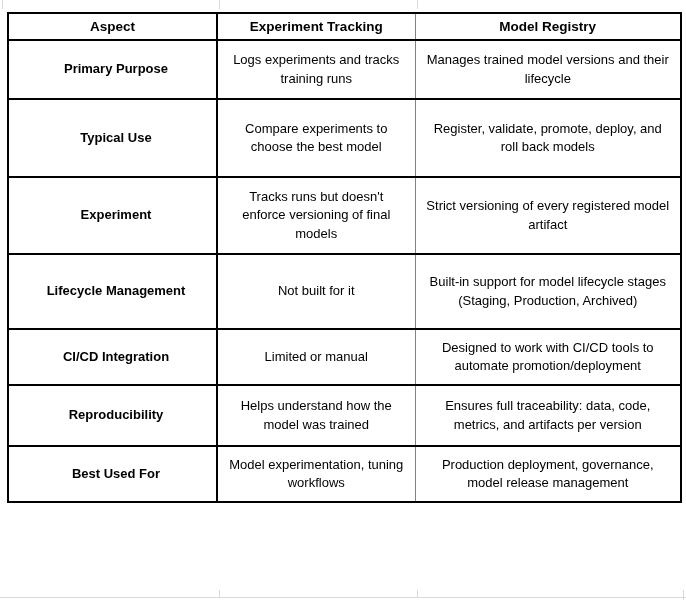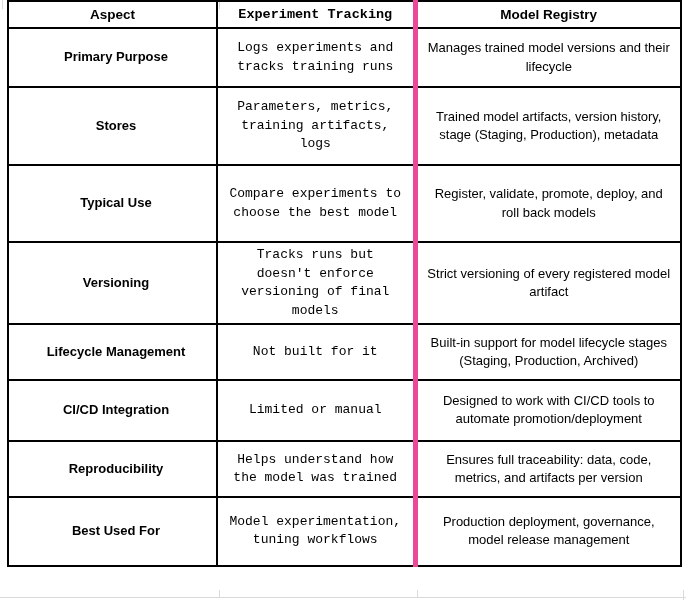--- a/index.html
+++ b/index.html
@@ -13,21 +13,21 @@
     font-family: "Liberation Sans", sans-serif;
     color: #000000;
     position: relative;
     overflow: hidden;
   }
 
   
   table.doc-table {
     position: absolute;
     left: 7px;
-    top: 0;
+    top: 12px;
     width: 673px;
     table-layout: fixed;
     border-collapse: collapse;
   }
   .doc-table th,
   .doc-table td {
     border: 2px solid #000000;
     text-align: center;
     vertical-align: middle;
     padding: 3px 9px;
@@ -38,21 +38,21 @@
   .doc-table th {
     font-weight: bold;
     font-size: 13.5px;
   }
   .doc-table td.aspect-cell {
     font-weight: bold;
     padding-left: 16px;
   }
   
   .doc-table th:nth-child(2),
-  .doc-table td:nth-child(2) { border-right: 5px solid #ec4899; font-family: Liberation Mono, monospace; }
+  .doc-table td:nth-child(2) { border-right: 1px solid #ec4899; }
   .doc-table th:nth-child(3),
   .doc-table td:nth-child(3) { border-left: 1px solid #d9d9d9; }
 
   
   .doc-table thead tr          { height: 22px; }
   .doc-table tbody tr:nth-child(1) { height: 59px; }
   .doc-table tbody tr:nth-child(2) { height: 78px; }
   .doc-table tbody tr:nth-child(3) { height: 77px; }
   .doc-table tbody tr:nth-child(4) { height: 75px; }
   .doc-table tbody tr:nth-child(5) { height: 56px; }
@@ -97,31 +97,26 @@
       <th>Model Registry</th>
     </tr>
   </thead>
   <tbody>
     <tr>
       <td class="aspect-cell">Primary Purpose</td>
       <td>Logs experiments and tracks training runs</td>
       <td>Manages trained model versions and their lifecycle</td>
     </tr>
     <tr>
-      <td class="aspect-cell">Stores</td>
-      <td>Parameters, metrics, training artifacts, logs</td>
-      <td>Trained model artifacts, version history, stage (Staging, Production), metadata</td>
-    </tr>
-    <tr>
       <td class="aspect-cell">Typical Use</td>
       <td>Compare experiments to choose the best model</td>
       <td>Register, validate, promote, deploy, and roll back models</td>
     </tr>
     <tr>
-      <td class="aspect-cell">Versioning</td>
+      <td class="aspect-cell">Experiment</td>
       <td>Tracks runs but doesn't enforce versioning of final models</td>
       <td>Strict versioning of every registered model artifact</td>
     </tr>
     <tr>
       <td class="aspect-cell">Lifecycle Management</td>
       <td>Not built for it</td>
       <td>Built-in support for model lifecycle stages (Staging, Production, Archived)</td>
     </tr>
     <tr>
       <td class="aspect-cell">CI/CD Integration</td>

